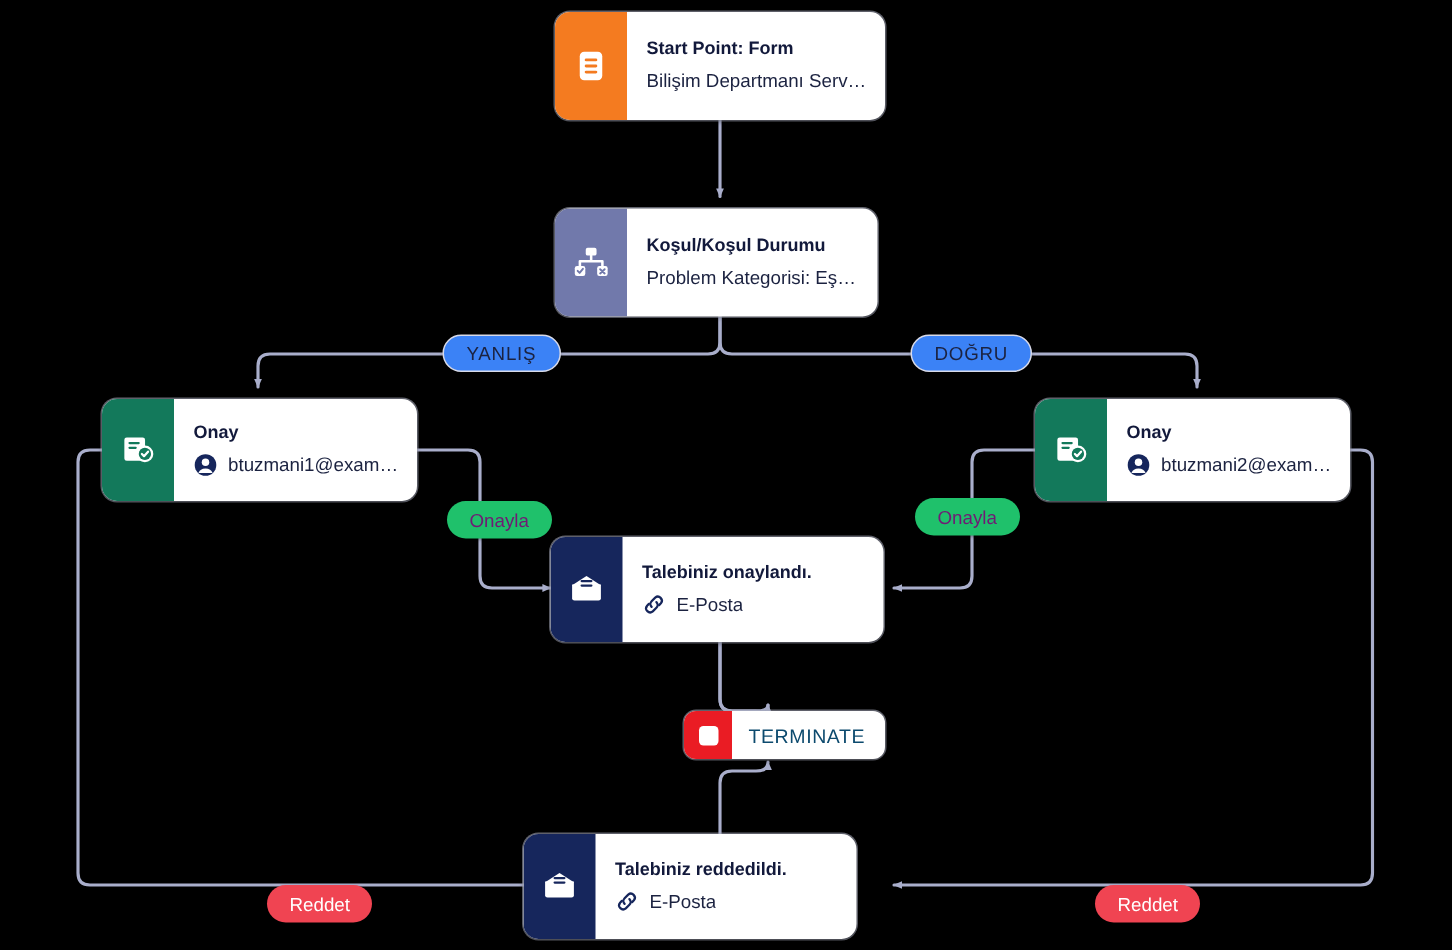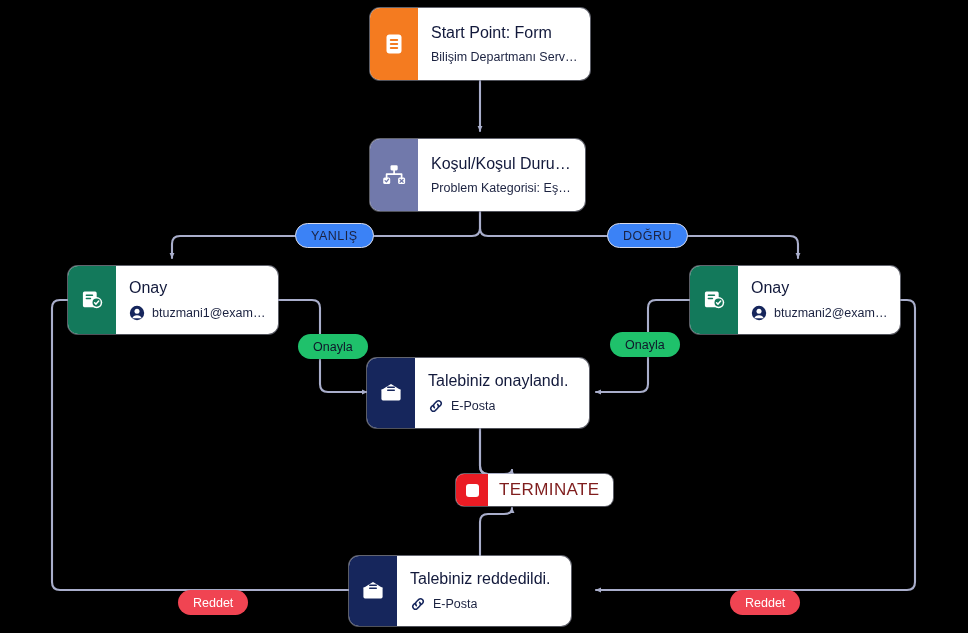--- a/index.html
+++ b/index.html
@@ -44,22 +44,22 @@
   .node .body {
     flex: 1 1 auto;
     min-width: 0;
     padding: 9px 12px 9px 13px;
     display: flex;
     flex-direction: column;
     justify-content: center;
     gap: 7px;
   }
   .node .title {
-    font-size: 16px;
-    font-weight: normal;
+    font-size: 12px;
+    font-weight: bold;
     color: #12193b;
     line-height: 1.15;
     white-space: nowrap;
     overflow: hidden;
     text-overflow: ellipsis;
   }
   .node .subline {
     display: flex;
     align-items: center;
     gap: 7px;
@@ -106,22 +106,22 @@
     justify-content: center;
   }
   .terminate .stop-tile .sq {
     width: 13px;
     height: 13px;
     background: #ffffff;
     border-radius: 3px;
   }
   .terminate .tlabel {
     padding: 0 13px 0 11px;
-    font-size: 17px;
-    color: #7f1d1d;
+    font-size: 13px;
+    color: #0c4a6e;
     letter-spacing: 0.4px;
     white-space: nowrap;
     text-align: right;
   }
 
   
   .elabel {
     position: absolute;
     display: flex;
     align-items: center;
@@ -135,21 +135,21 @@
   }
   .elabel.neutral {
     background: #3b82f6;
     color: #1b2240;
     border: 1px solid #d8dae8;
     box-shadow: 0 1px 2px rgba(0,0,0,0.25);
     letter-spacing: 0.5px;
   }
   .elabel.approve {
     background: #1fc16b;
-    color: #0f172a;
+    color: #701a75;
     border: none;
     box-shadow: 0 1px 2px rgba(0,0,0,0.3);
   }
   .elabel.reject {
     background: #f04452;
     color: #ffffff;
     border: none;
     box-shadow: 0 1px 2px rgba(0,0,0,0.3);
     margin-top: 12px;
   }

